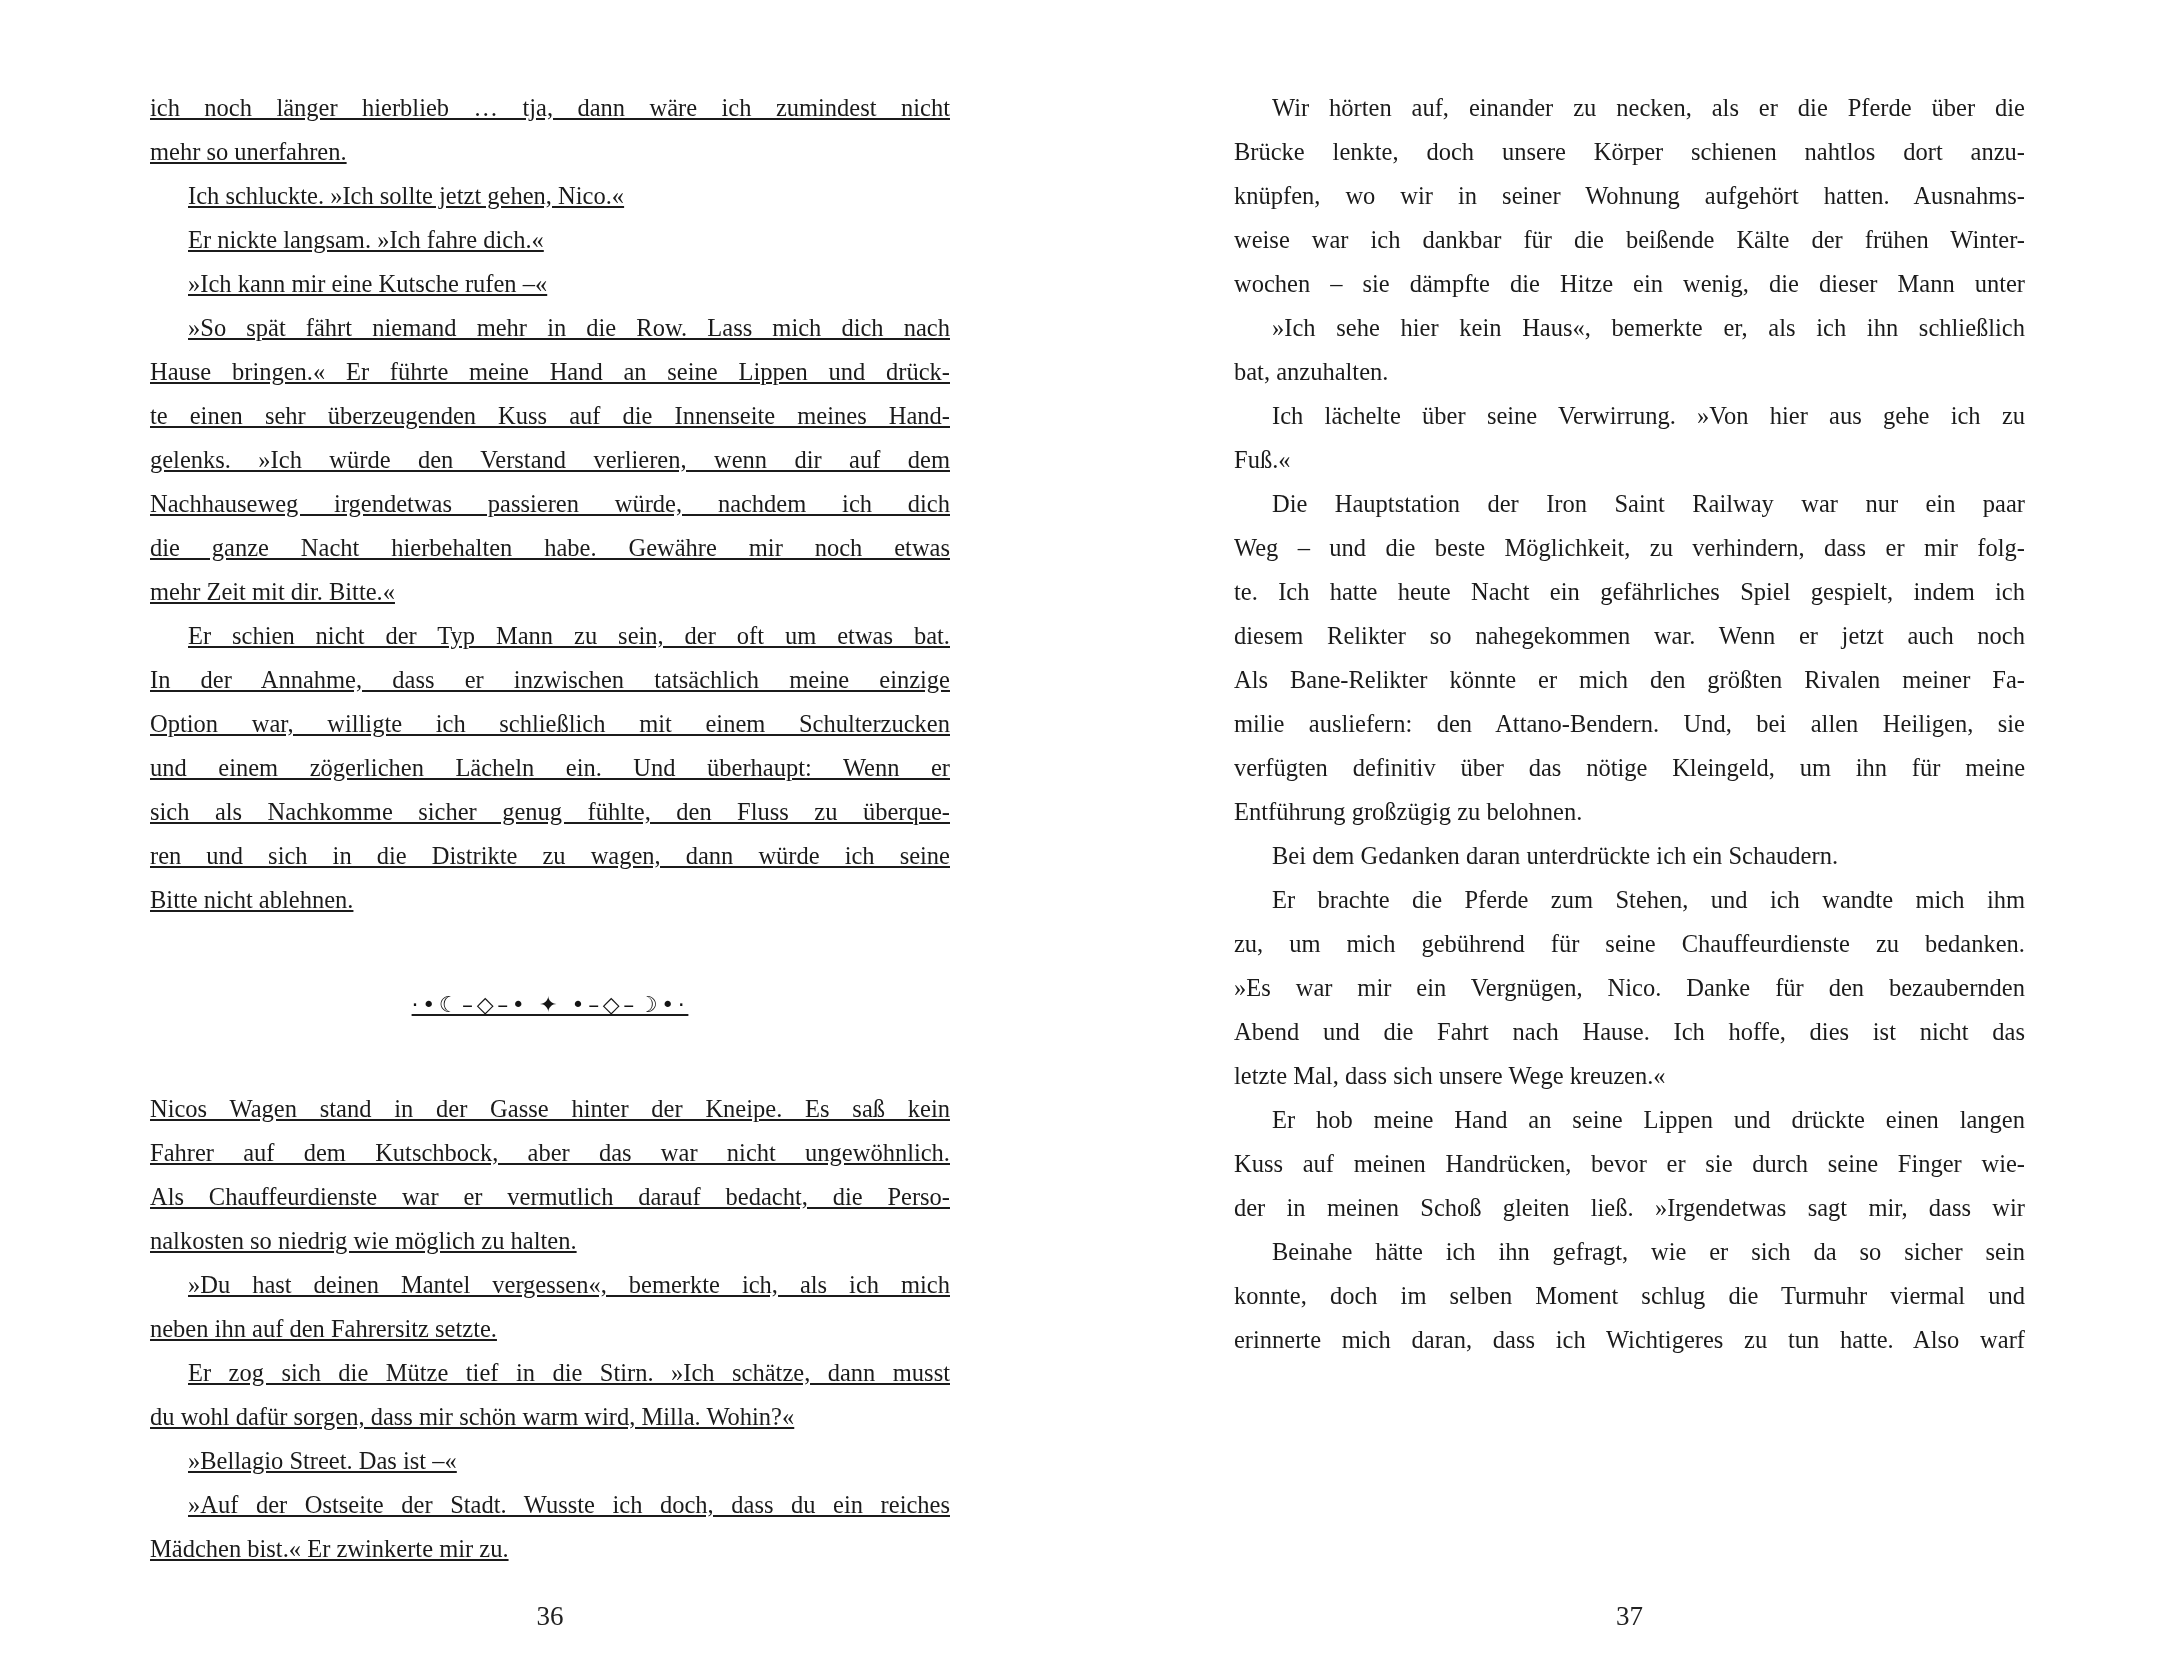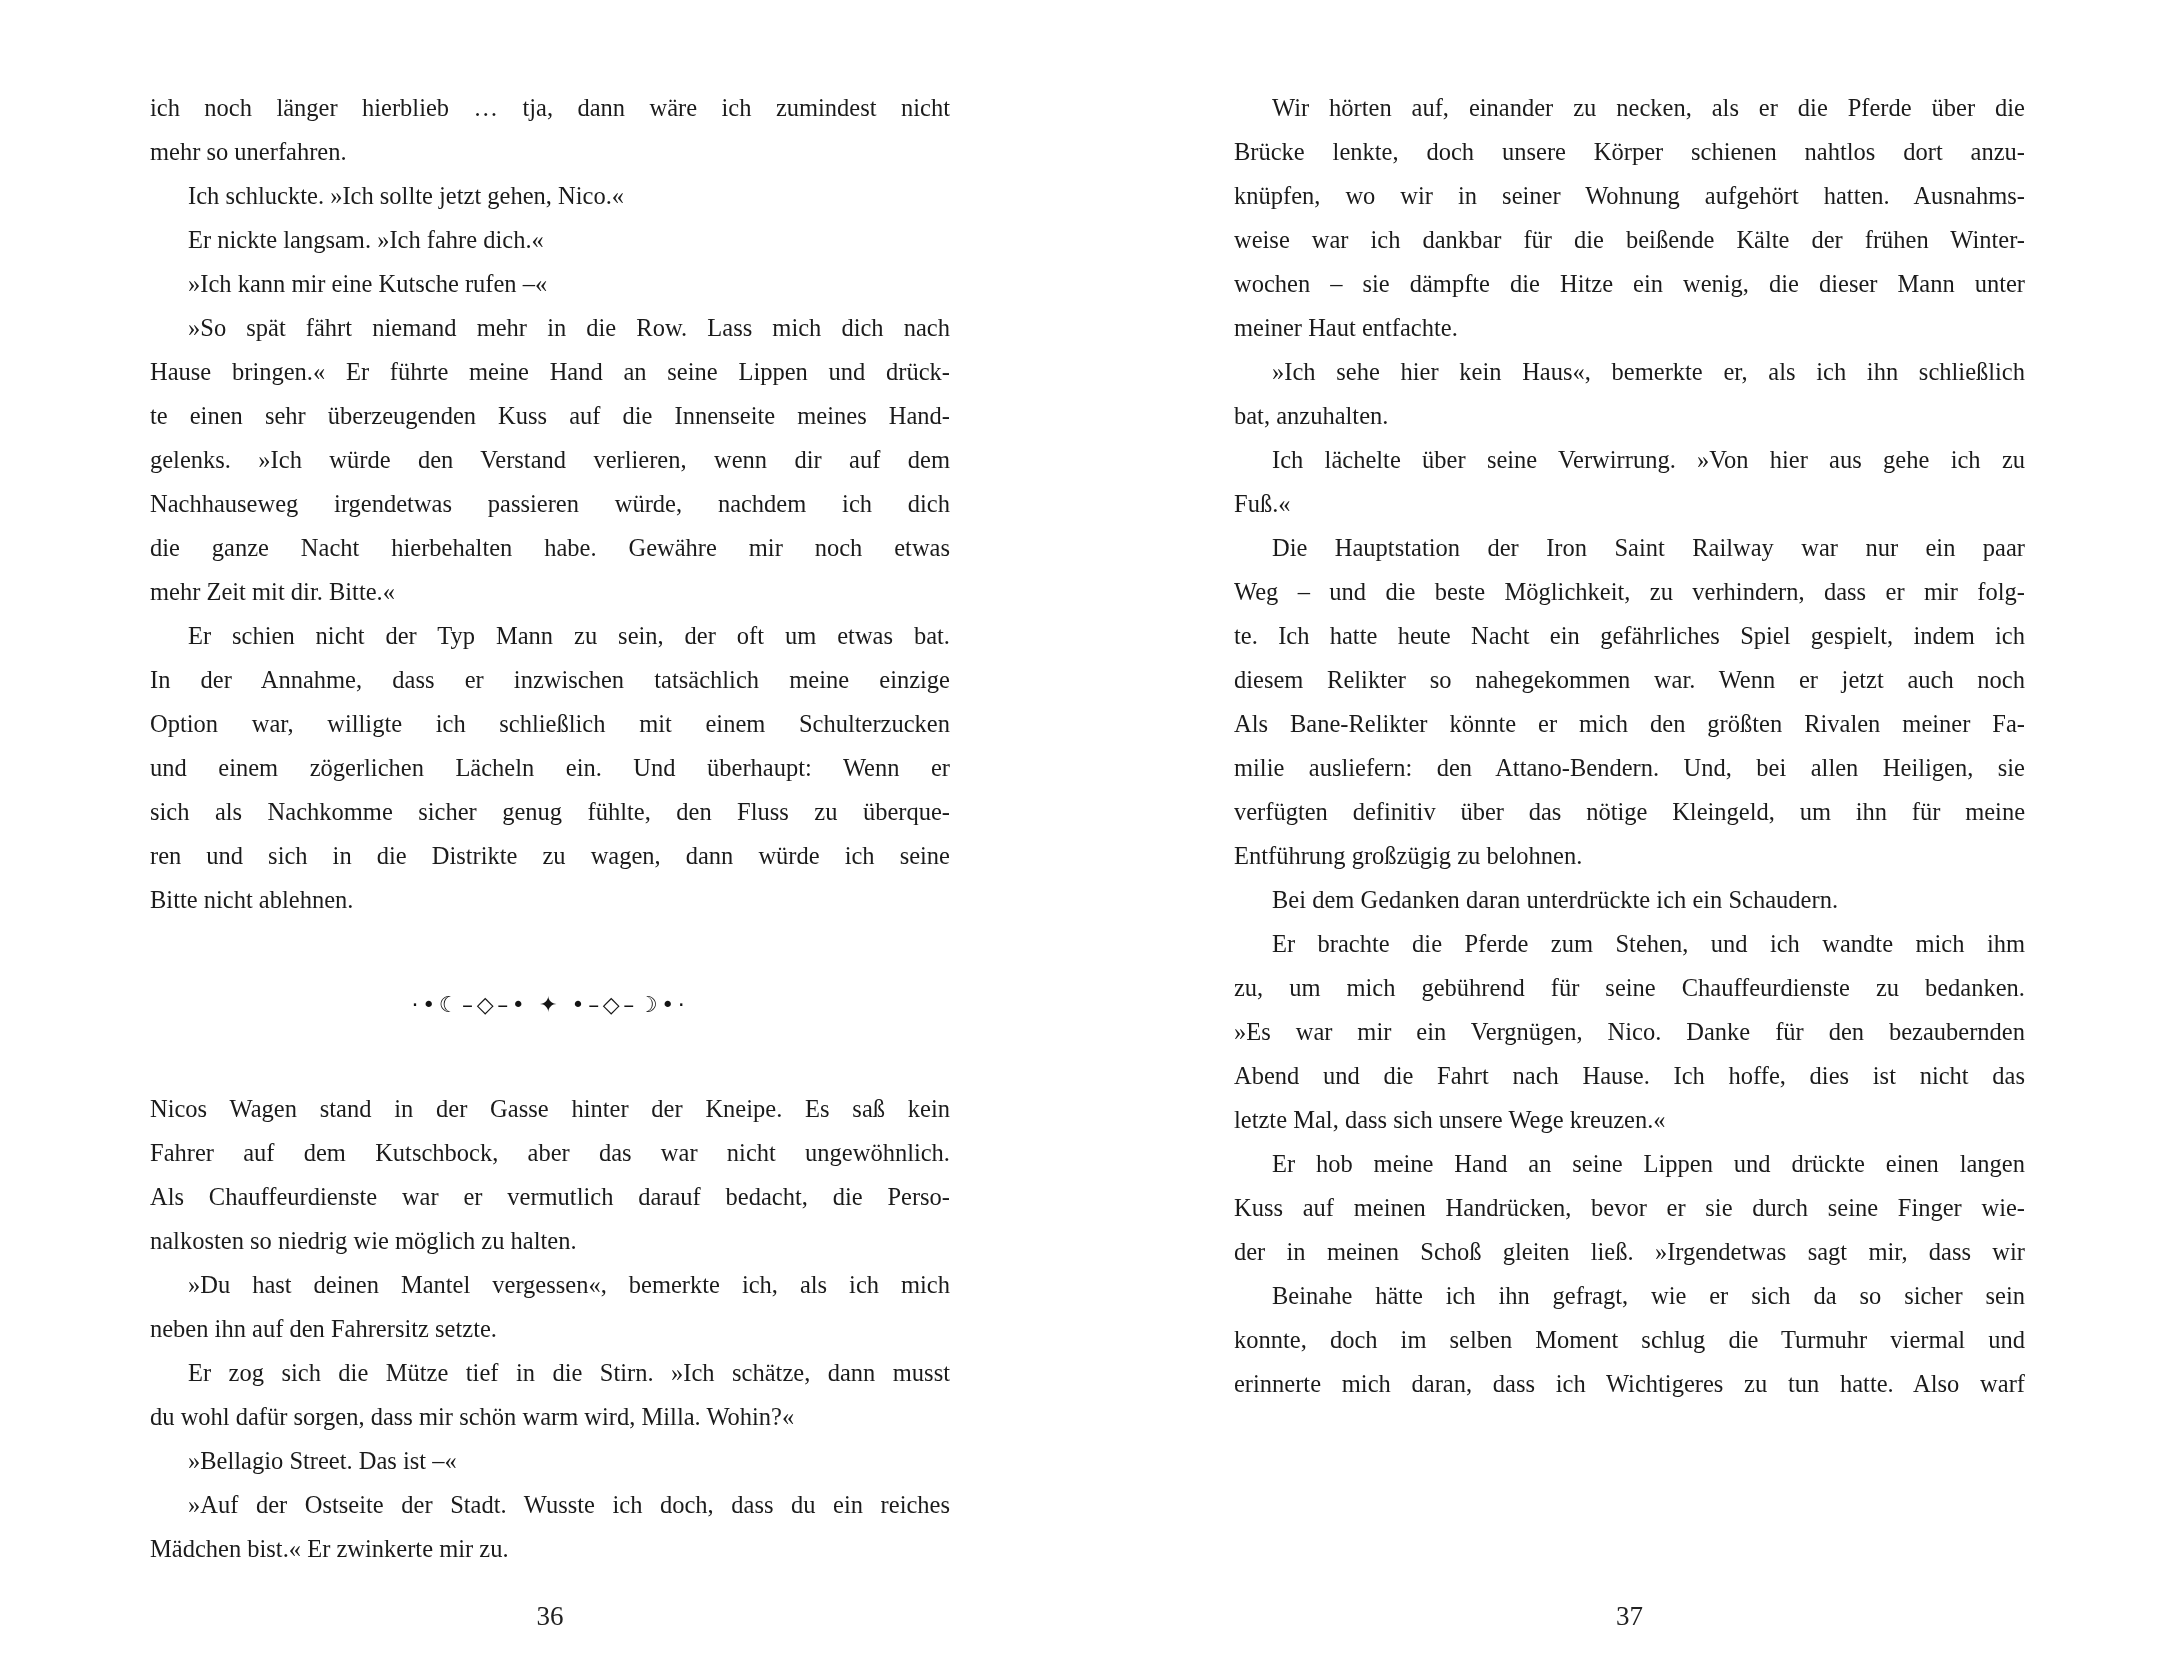--- a/index.html
+++ b/index.html
@@ -3,21 +3,21 @@
 <meta charset="utf-8">
 <style>
   html,body{margin:0;padding:0;}
   body{
     width:2182px;height:1676px;background:#ffffff;overflow:hidden;
     font-family:"Liberation Serif","DejaVu Serif",serif;color:#1b1b1b;
   }
   .spread{position:relative;display:flex;width:2182px;height:1676px;background:#ffffff;}
   .page{position:relative;width:1091px;height:1676px;}
   .textblock{position:absolute;top:86px;font-size:24.5px;line-height:44px;}
-  .page-left  .textblock{left:150px;width:800px;}
+  .page-left  .textblock{left:150px;width:800px;text-decoration:underline;}
   .page-right .textblock{left:143px;width:791px;}
   .line{text-align:left;white-space:normal;}
   .line.just{text-align:justify;text-align-last:justify;text-justify:inter-word;}
   .line.indent{padding-left:38px;}
   .ornament{
     height:165px;display:flex;align-items:center;justify-content:center;
     font-family:"DejaVu Sans",sans-serif;font-size:22px;letter-spacing:3.6px;color:#141414;
   }
   .folio{
     position:absolute;bottom:44px;font-size:27px;text-align:center;color:#222;
@@ -65,21 +65,20 @@
       </div>
     <div class="folio">36</div>
   </div>
   <div class="page page-right">
     <div class="textblock">
         <div class="line indent just">Wir hörten auf, einander zu necken, als er die Pferde über die</div>
         <div class="line just">Brücke lenkte, doch unsere Körper schienen nahtlos dort anzu-</div>
         <div class="line just">knüpfen, wo wir in seiner Wohnung aufgehört hatten. Ausnahms-</div>
         <div class="line just">weise war ich dankbar für die beißende Kälte der frühen Winter-</div>
         <div class="line just">wochen – sie dämpfte die Hitze ein wenig, die dieser Mann unter</div>
-        <div class="line">meiner Haut entfachte.</div>
         <div class="line indent just">»Ich sehe hier kein Haus«, bemerkte er, als ich ihn schließlich</div>
         <div class="line">bat, anzuhalten.</div>
         <div class="line indent just">Ich lächelte über seine Verwirrung. »Von hier aus gehe ich zu</div>
         <div class="line">Fuß.«</div>
         <div class="line indent just">Die Hauptstation der Iron Saint Railway war nur ein paar</div>
         <div class="line just">Weg – und die beste Möglichkeit, zu verhindern, dass er mir folg-</div>
         <div class="line just">te. Ich hatte heute Nacht ein gefährliches Spiel gespielt, indem ich</div>
         <div class="line just">diesem Relikter so nahegekommen war. Wenn er jetzt auch noch</div>
         <div class="line just">Als Bane-Relikter könnte er mich den größten Rivalen meiner Fa-</div>
         <div class="line just">milie ausliefern: den Attano-Bendern. Und, bei allen Heiligen, sie</div>

